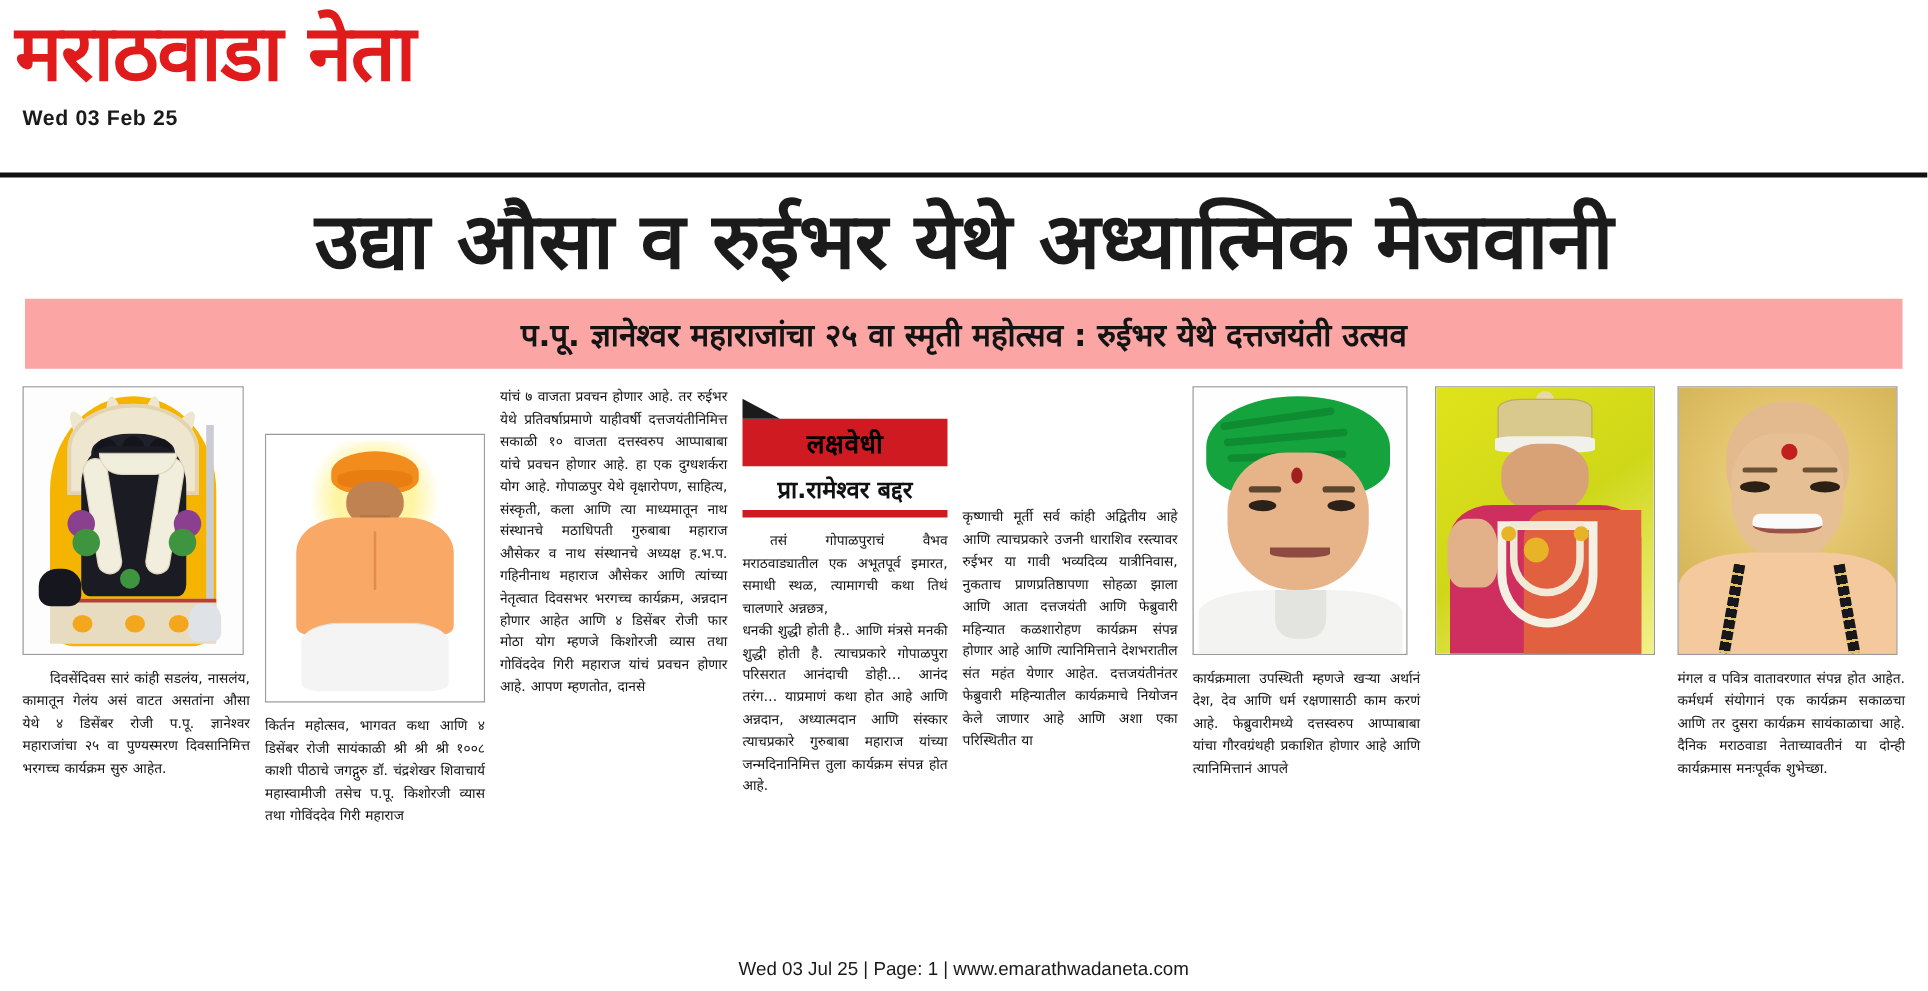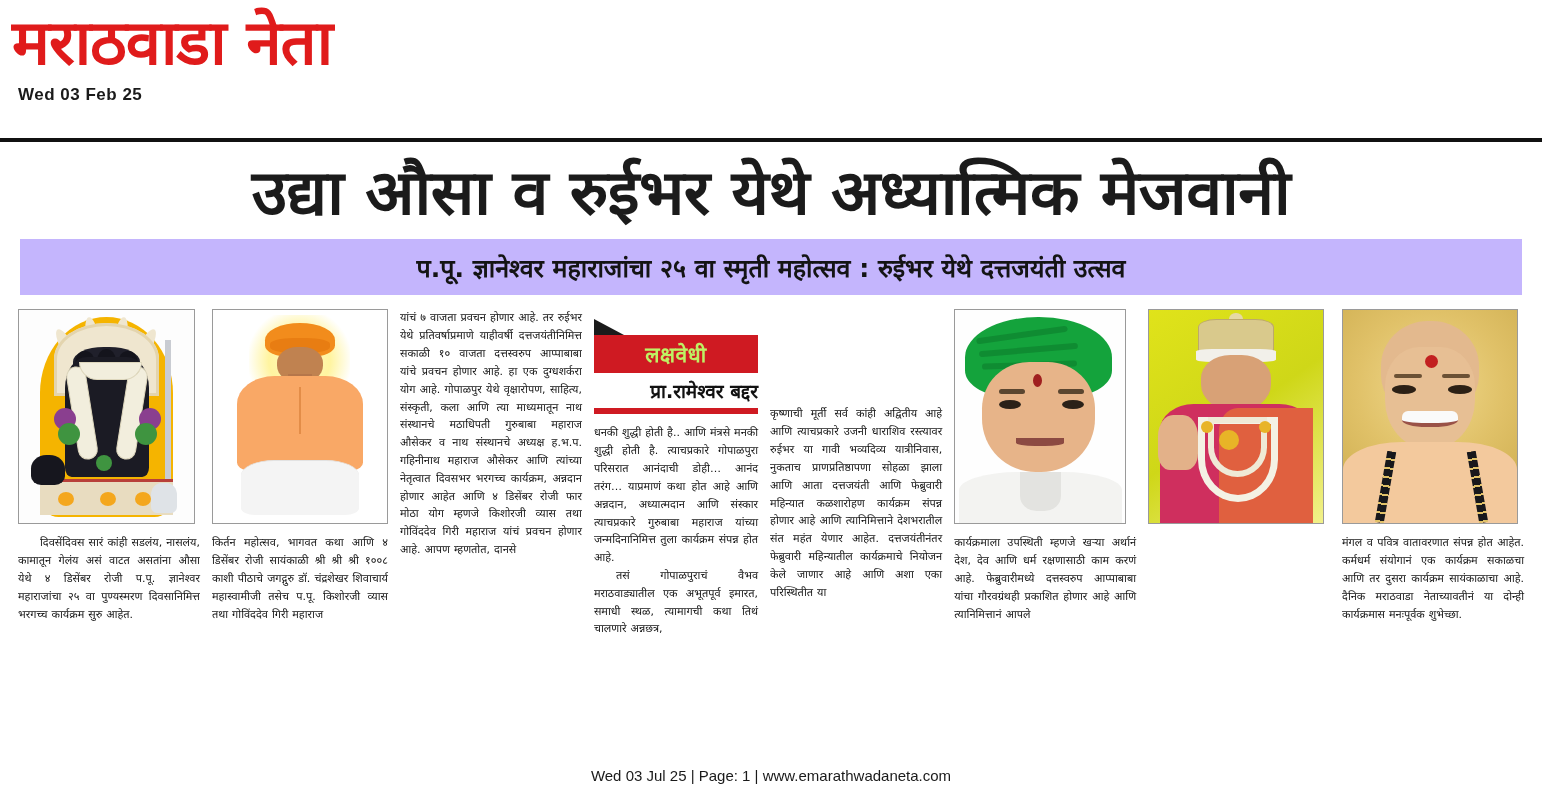--- a/index.html
+++ b/index.html
@@ -61,21 +61,21 @@
     font-size: 62px;
     line-height: 1.12;
     color: #1b1b1b;
     text-align: center;
     white-space: nowrap;
     letter-spacing: -0.5px;
     transform: scaleX(1.04);
   }
   #subhead-bar {
     margin: 12px 20px 0 20px;
-    background: #c4b5fd;
+    background: #fca5a5;
     height: 56px;
     display: flex;
     align-items: center;
     justify-content: center;
   }
   .subhead {
     font-family: "DejaVu Sans", "Liberation Sans", sans-serif;
     font-weight: 700;
     font-size: 25px;
     color: #141414;
@@ -90,21 +90,21 @@
     padding: 0 12px;
     display: flex;
     gap: 0px;
     align-items: flex-start;
   }
   .col {
     padding: 0 6px;
     position: relative;
   }
   .col-1 { width: 196px; }
-  .col-2 { width: 190px; }
+  .col-2 { width: 190px; margin-top: 38px; }
   .col-3 { width: 196px; }
   .col-4 { width: 178px; }
   .col-5 { width: 186px; }
   .col-6 { width: 196px; }
   .col-7 { width: 196px; }
   .col-8 { width: 196px; }
 
   .bodytext {
     font-family: "DejaVu Sans", "Liberation Sans", sans-serif;
     font-size: 11px;
@@ -254,28 +254,28 @@
   }
   .lv-ribbon::before {
     content: "";
     position: absolute;
     left: 0; top: -16px;
     width: 0; height: 0;
     border-left: 30px solid #1b1b1b;
     border-top: 16px solid transparent;
   }
   .lv-title {
-    color: #bef264;
+    color: #000000;
     font-family: Liberation Mono, monospace;
     font-weight: 700;
     font-size: 21px;
     letter-spacing: 0.5px;
   }
   .lv-author {
-    text-align: right;
+    text-align: center;
     font-family: "DejaVu Sans", "Liberation Sans", sans-serif;
     font-weight: 700;
     font-size: 19px;
     color: #111;
     padding: 5px 0 4px 0;
   }
   .lv-rule { height: 6px; background: #cf1a22; margin-bottom: 10px; }
 
   
   #footer {
@@ -359,22 +359,22 @@
   </div>
 
   <div class="col col-4">
     <div class="lakshavedhi-block">
       <div class="lv-ribbon">
         <span class="lv-title">लक्षवेधी</span>
       </div>
       <div class="lv-author">प्रा.रामेश्वर बद्दर</div>
       <div class="lv-rule"></div>
     </div>
+    <div class="bodytext indent">तसं गोपाळपुराचं वैभव मराठवाड्यातील एक अभूतपूर्व इमारत, समाधी स्थळ, त्यामागची कथा तिथं चालणारे अन्नछत्र,</div>
     <div class="bodytext">धनकी शुद्धी होती है.. आणि मंत्रसे मनकी शुद्धी होती है. त्याचप्रकारे गोपाळपुरा परिसरात आनंदाची डोही… आनंद तरंग… याप्रमाणं कथा होत आहे आणि अन्नदान, अध्यात्मदान आणि संस्कार त्याचप्रकारे गुरुबाबा महाराज यांच्या जन्मदिनानिमित्त तुला कार्यक्रम संपन्न होत आहे.</div>
-    <div class="bodytext indent">तसं गोपाळपुराचं वैभव मराठवाड्यातील एक अभूतपूर्व इमारत, समाधी स्थळ, त्यामागची कथा तिथं चालणारे अन्नछत्र,</div>
   </div>
 
   <div class="col col-5">
     <div style="height:96px;"></div>
     <div class="bodytext">कृष्णाची मूर्ती सर्व कांही अद्वितीय आहे आणि त्याचप्रकारे उजनी धाराशिव रस्त्यावर रुईभर या गावी भव्यदिव्य यात्रीनिवास, नुकताच प्राणप्रतिष्ठापणा सोहळा झाला आणि आता दत्तजयंती आणि फेब्रुवारी महिन्यात कळशारोहण कार्यक्रम संपन्न होणार आहे आणि त्यानिमित्ताने देशभरातील संत महंत येणार आहेत. दत्तजयंतीनंतर फेब्रुवारी महिन्यातील कार्यक्रमाचे नियोजन केले जाणार आहे आणि अशा एका परिस्थितीत या</div>
   </div>
 
   <div class="col col-6">
     <div class="photo photo-3">
       <div class="p3-bg"></div>

